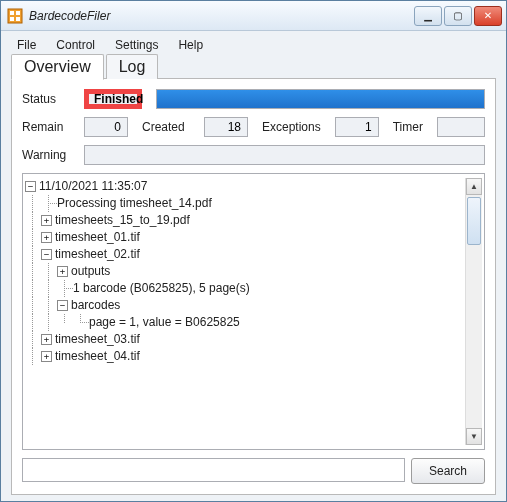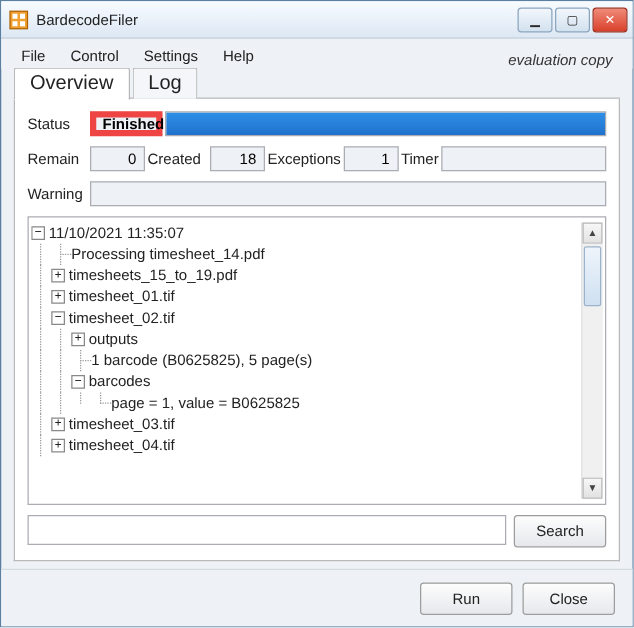--- a/index.html
+++ b/index.html
@@ -26,21 +26,21 @@
     align-items: center;
     padding: 0 4px 0 6px;
   }
   .app-icon {
     width: 16px; height: 16px;
     margin-right: 6px;
     display: inline-flex;
     align-items: center; justify-content: center;
   }
   .app-icon svg { width: 16px; height: 16px; }
-  .title-text { font-size: 12px; color: #222; }
+  .title-text { font-size: 12px; color: #222; font-style: italic; }
   .title-spacer { flex: 1; }
   .win-btns { display: flex; gap: 2px; }
   .win-btn {
     width: 28px; height: 20px;
     border: 1px solid #8aa4bd;
     border-radius: 3px;
     background: linear-gradient(#f2f7fc, #d3e1ef);
     display: flex; align-items: center; justify-content: center;
     font-size: 10px; color: #2a2a2a;
   }
@@ -106,21 +106,21 @@
     border-top: none;
     padding: 10px;
     display: flex;
     flex-direction: column;
     gap: 8px;
     overflow: hidden;
   }
   .row {
     display: flex;
     align-items: center;
-    gap: 2px;
+    gap: 14px;
   }
   .lbl { color: #222; font-size: 12px; white-space: nowrap; }
   .status-box {
     width: 58px;
     height: 20px;
     border: 5px solid #ef4444;
     background: #eef1f5;
     display: flex; align-items: center;
     padding: 0 5px;
     font-size: 12px;
@@ -252,21 +252,20 @@
         </div>
     </div>
   </div>
 
   <div class="menubar">
     <div class="menu-item">File</div>
     <div class="menu-item">Control</div>
     <div class="menu-item">Settings</div>
     <div class="menu-item">Help</div>
     <div class="spacer"></div>
-    <div class="eval">evaluation copy</div>
   </div>
 
   <div class="tabs">
     <div class="tab active">Overview</div>
     <div class="tab">Log</div>
   </div>
 
   <div class="panel">
 
     <div class="row">
@@ -367,18 +366,14 @@
       </div>
     </div>
 
     <div class="search-row">
       <input class="search-input" value="" style="">
       <div class="btn">Search</div>
     </div>
 
   </div>
 
-  <div class="footer">
-    <div class="btn">Run</div>
-    <div class="btn">Close</div>
-  </div>
 
 </div>
 
 </body></html>

